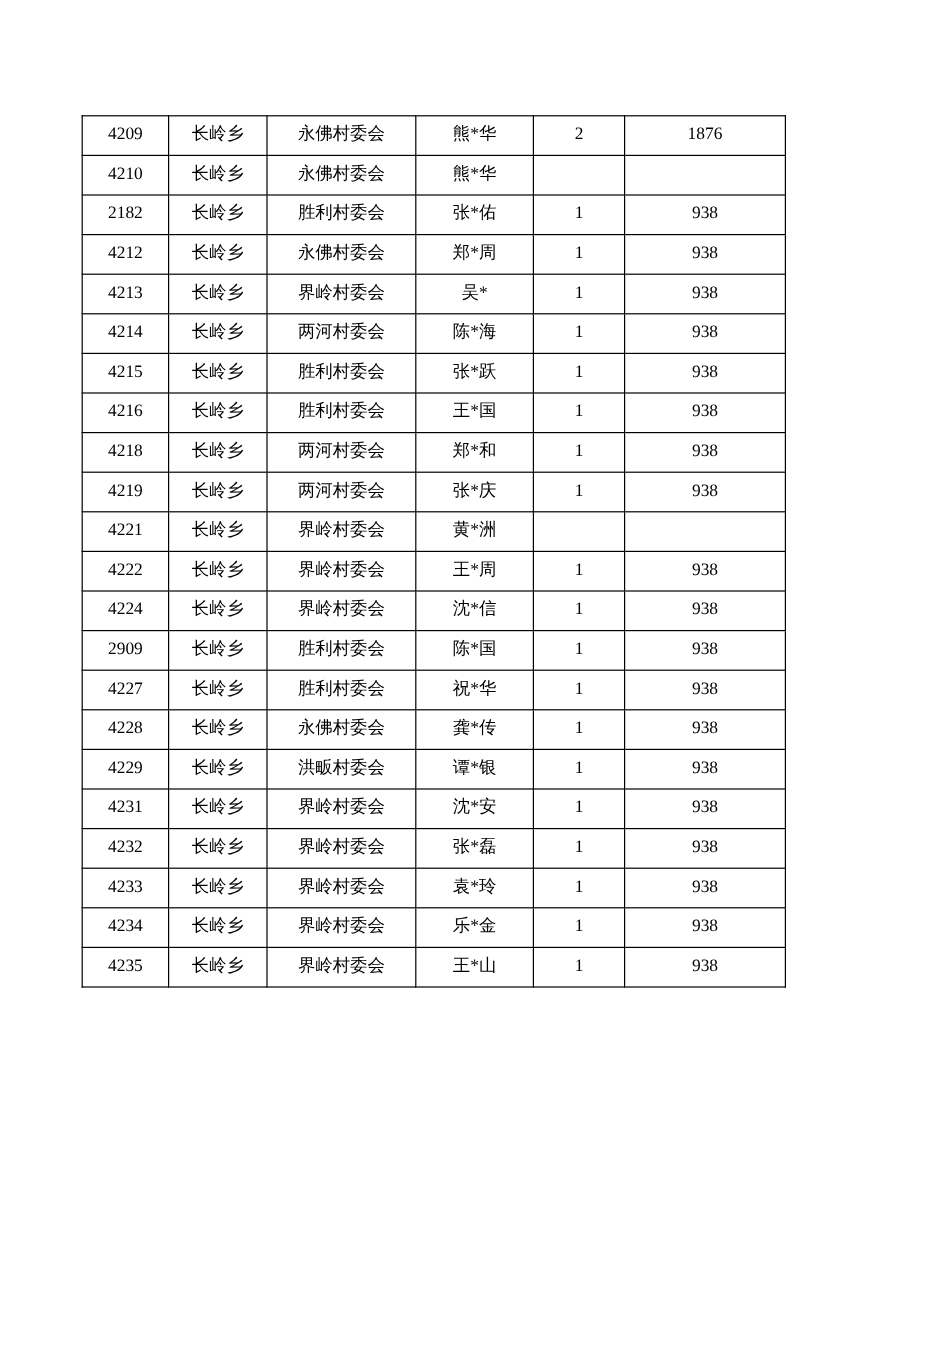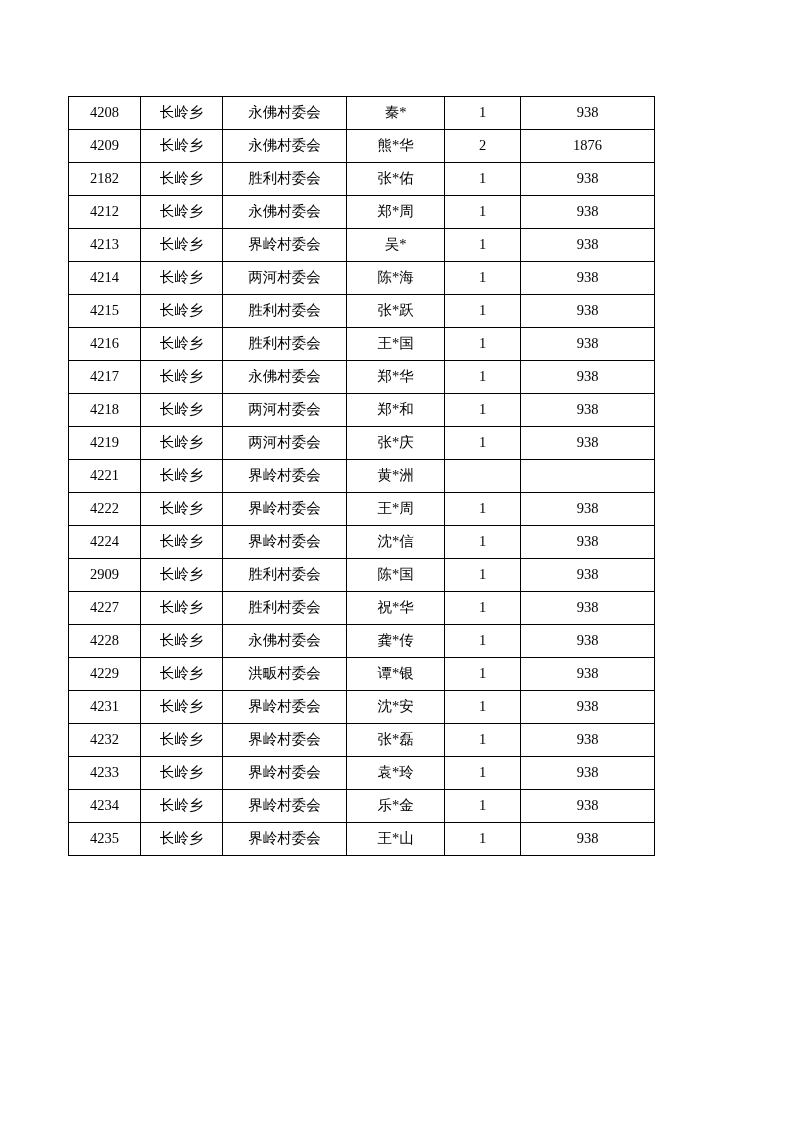--- a/index.html
+++ b/index.html
@@ -65,36 +65,36 @@
       <colgroup>
         <col class="c-id">
         <col class="c-town">
         <col class="c-vill">
         <col class="c-name">
         <col class="c-num">
         <col class="c-amt">
       </colgroup>
       <tbody>
           <tr>
-            <td class="cell-id">4208</td>
-            <td class="cell-town">长岭乡</td>
-            <td class="cell-vill">永佛村委会</td>
-            <td class="cell-name">秦*</td>
-            <td class="cell-num">1</td>
-            <td class="cell-amt">938</td>
-          </tr>
-          <tr>
             <td class="cell-id">4209</td>
             <td class="cell-town">长岭乡</td>
             <td class="cell-vill">永佛村委会</td>
             <td class="cell-name">熊*华</td>
             <td class="cell-num">2</td>
             <td class="cell-amt">1876</td>
           </tr>
           <tr>
+            <td class="cell-id">4210</td>
+            <td class="cell-town">长岭乡</td>
+            <td class="cell-vill">永佛村委会</td>
+            <td class="cell-name">熊*华</td>
+            <td class="cell-num"></td>
+            <td class="cell-amt"></td>
+          </tr>
+          <tr>
             <td class="cell-id">2182</td>
             <td class="cell-town">长岭乡</td>
             <td class="cell-vill">胜利村委会</td>
             <td class="cell-name">张*佑</td>
             <td class="cell-num">1</td>
             <td class="cell-amt">938</td>
           </tr>
           <tr>
             <td class="cell-id">4212</td>
             <td class="cell-town">长岭乡</td>
@@ -125,28 +125,20 @@
             <td class="cell-vill">胜利村委会</td>
             <td class="cell-name">张*跃</td>
             <td class="cell-num">1</td>
             <td class="cell-amt">938</td>
           </tr>
           <tr>
             <td class="cell-id">4216</td>
             <td class="cell-town">长岭乡</td>
             <td class="cell-vill">胜利村委会</td>
             <td class="cell-name">王*国</td>
-            <td class="cell-num">1</td>
-            <td class="cell-amt">938</td>
-          </tr>
-          <tr>
-            <td class="cell-id">4217</td>
-            <td class="cell-town">长岭乡</td>
-            <td class="cell-vill">永佛村委会</td>
-            <td class="cell-name">郑*华</td>
             <td class="cell-num">1</td>
             <td class="cell-amt">938</td>
           </tr>
           <tr>
             <td class="cell-id">4218</td>
             <td class="cell-town">长岭乡</td>
             <td class="cell-vill">两河村委会</td>
             <td class="cell-name">郑*和</td>
             <td class="cell-num">1</td>
             <td class="cell-amt">938</td>

